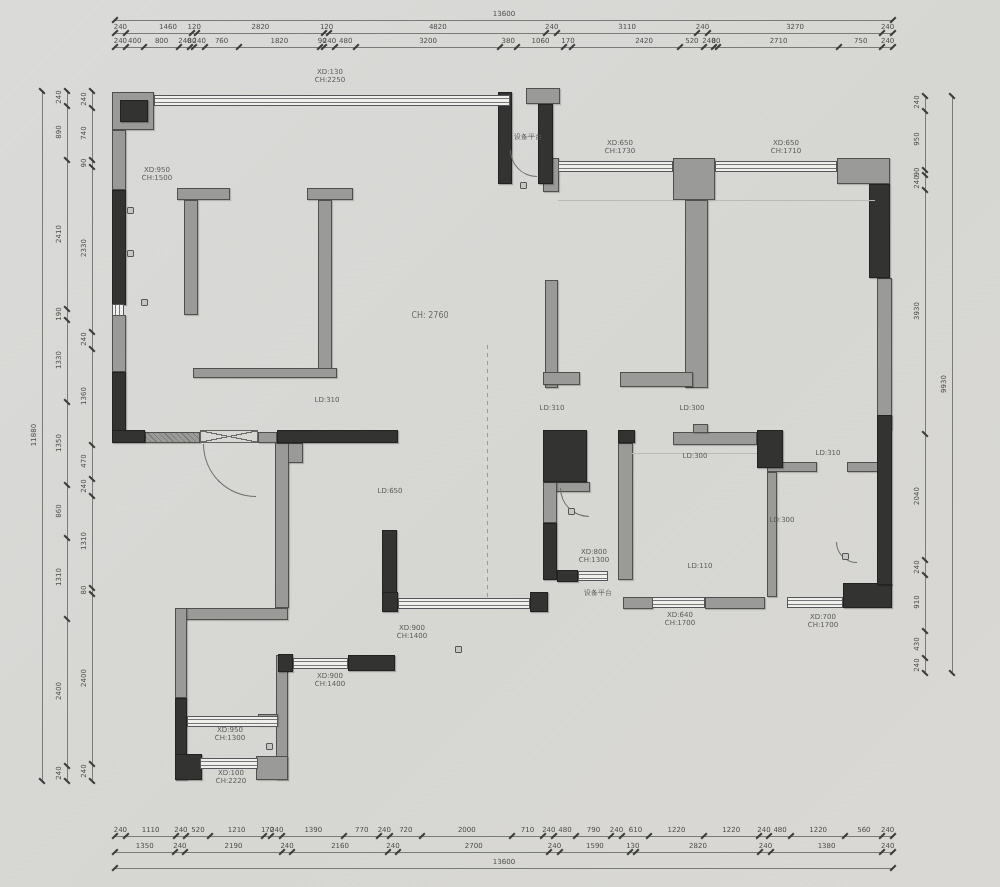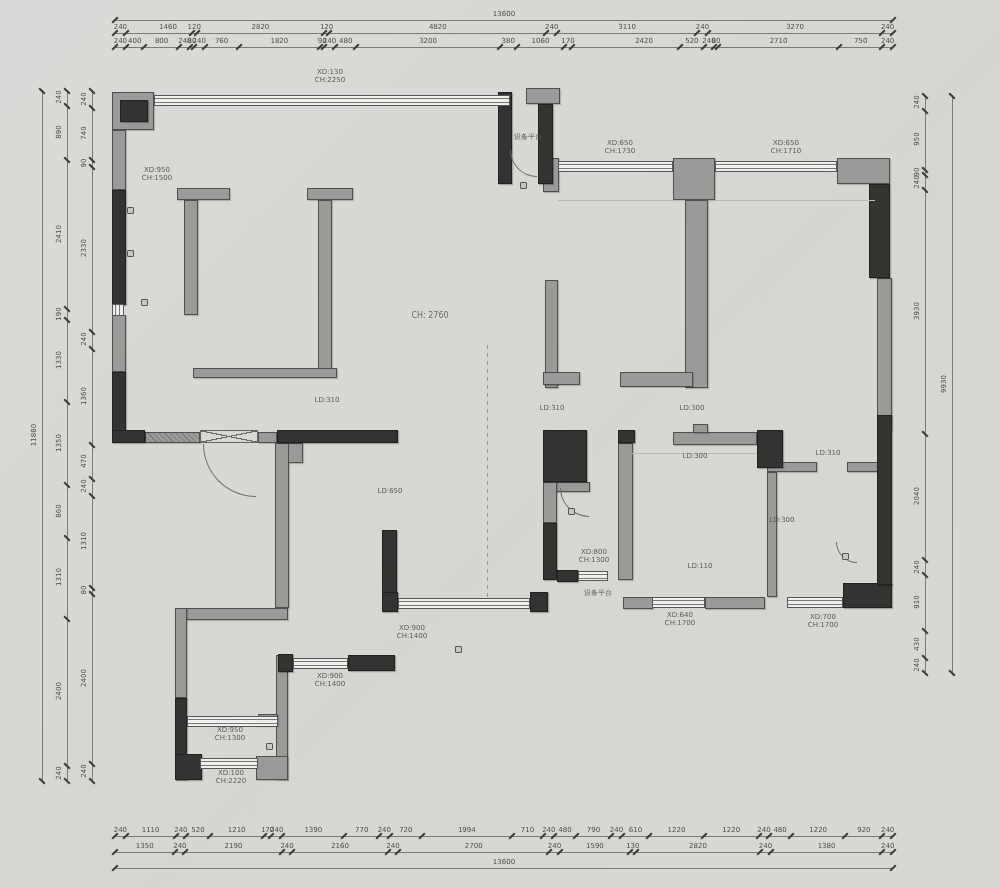--- a/index.html
+++ b/index.html
@@ -275,33 +275,33 @@
         <span class="dlab" style="left: 150.628px; top: 827px;">1110</span>
         <span class="dlab" style="left: 180.879px; top: 827px;">240</span>
         <span class="dlab" style="left: 197.909px; top: 827px;">520</span>
         <span class="dlab" style="left: 236.675px; top: 827px;">1210</span>
         <span class="dlab" style="left: 267.597px; top: 827px;">170</span>
         <span class="dlab" style="left: 276.785px; top: 827px;">240</span>
         <span class="dlab" style="left: 313.309px; top: 827px;">1390</span>
         <span class="dlab" style="left: 361.71px; top: 827px;">770</span>
         <span class="dlab" style="left: 384.342px; top: 827px;">240</span>
         <span class="dlab" style="left: 405.854px; top: 827px;">720</span>
-        <span class="dlab" style="left: 466.803px; top: 827px;">1994</span>
+        <span class="dlab" style="left: 466.803px; top: 827px;">2000</span>
         <span class="dlab" style="left: 527.528px; top: 827px;">710</span>
         <span class="dlab" style="left: 548.816px; top: 827px;">240</span>
         <span class="dlab" style="left: 564.949px; top: 827px;">480</span>
         <span class="dlab" style="left: 593.407px; top: 827px;">790</span>
         <span class="dlab" style="left: 616.487px; top: 827px;">240</span>
         <span class="dlab" style="left: 635.534px; top: 827px;">610</span>
         <span class="dlab" style="left: 676.54px; top: 827px;">1220</span>
         <span class="dlab" style="left: 731.215px; top: 827px;">1220</span>
         <span class="dlab" style="left: 763.931px; top: 827px;">240</span>
         <span class="dlab" style="left: 780.065px; top: 827px;">480</span>
         <span class="dlab" style="left: 818.158px; top: 827px;">1220</span>
-        <span class="dlab" style="left: 863.87px; top: 827px;">920</span>
+        <span class="dlab" style="left: 863.87px; top: 827px;">560</span>
         <span class="dlab" style="left: 887.622px; top: 827px;">240</span>
       </div>
       <div>
         <i class="dline" style="left: 115px; top: 852px; width: 778px; height: 1px;"></i>
         <i class="tick" style="left: 111px; top: 851px; transform: rotate(-45deg);"></i>
         <i class="tick" style="left: 170.575px; top: 851px; transform: rotate(-45deg);"></i>
         <i class="tick" style="left: 181.166px; top: 851px; transform: rotate(-45deg);"></i>
         <i class="tick" style="left: 277.809px; top: 851px; transform: rotate(-45deg);"></i>
         <i class="tick" style="left: 288.4px; top: 851px; transform: rotate(-45deg);"></i>
         <i class="tick" style="left: 383.719px; top: 851px; transform: rotate(-45deg);"></i>

